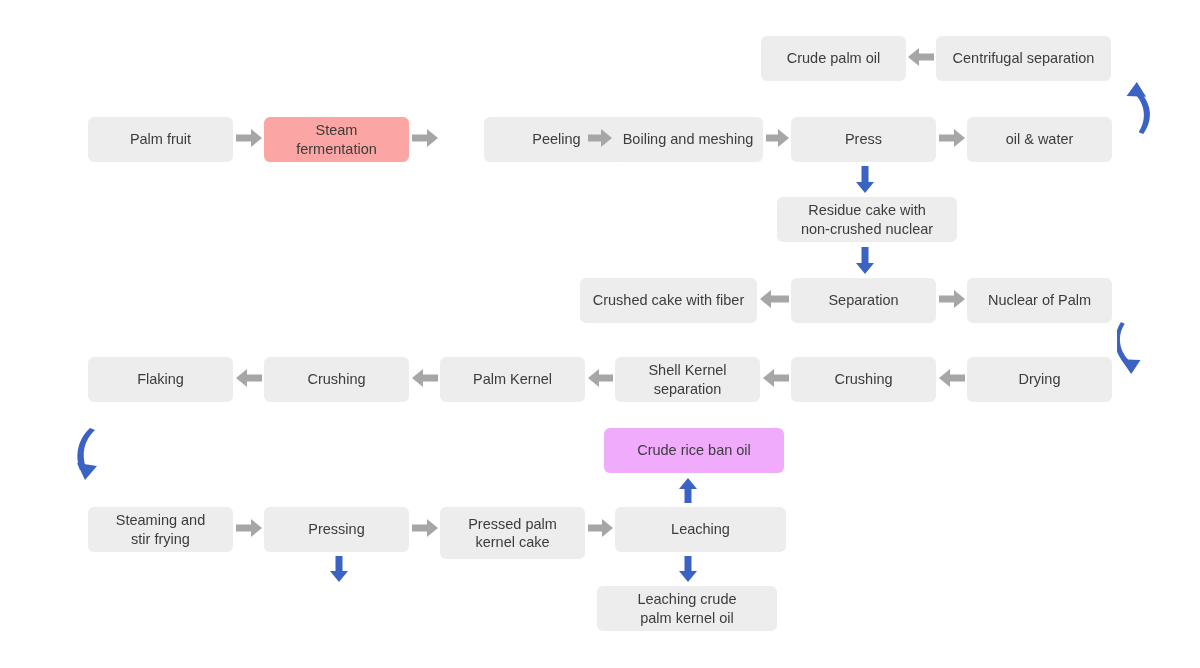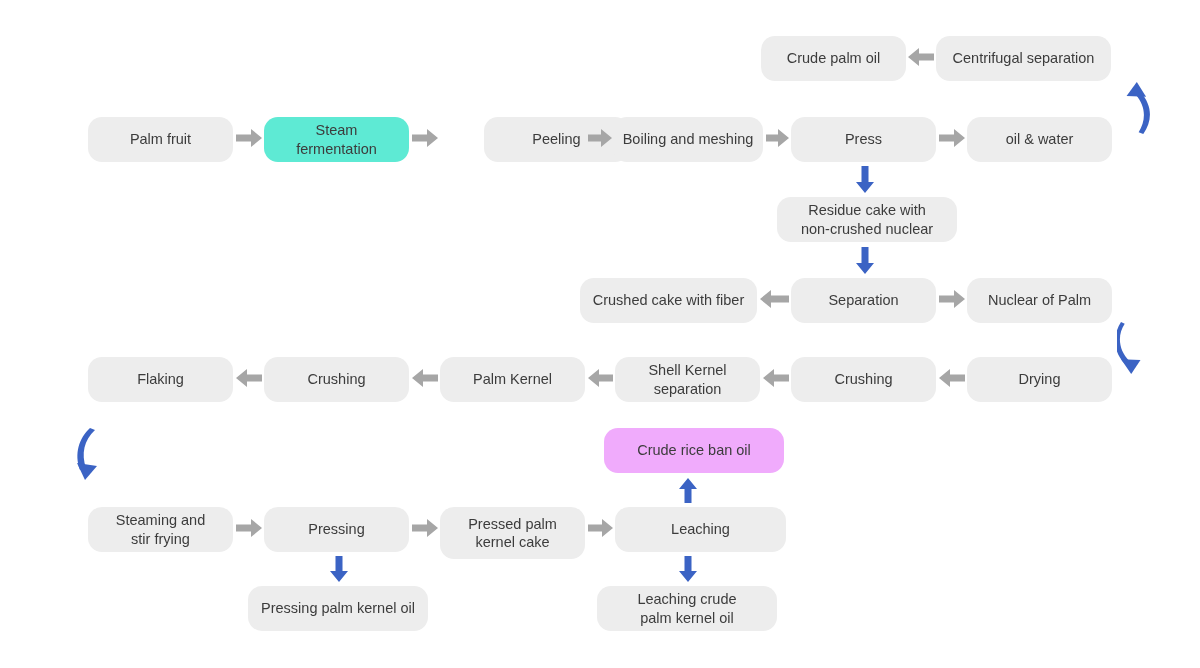--- a/index.html
+++ b/index.html
@@ -14,21 +14,21 @@
     position: relative;
     width: 1200px;
     height: 668px;
     background: #ffffff;
     overflow: hidden;
   }
   .node {
     position: absolute;
     box-sizing: border-box;
     background: #ededed;
-    border-radius: 14px;
+    border-radius: 6px;
     color: #3c3c3c;
     font-size: 14.5px;
     line-height: 1.25;
     text-align: center;
     display: flex;
     align-items: center;
     justify-content: center;
     padding: 2px 6px;
     white-space: pre-line;
   }
@@ -39,21 +39,21 @@
   .curve { position: absolute; }
   .curve svg { display: block; }
 </style>
 </head>
 <body>
 
 <div id="canvas" style="background: rgb(255, 255, 255);">
     <div class="node" style="left: 761px; top: 36px; width: 145px; height: 45px; background: rgb(237, 237, 237); color: rgb(60, 60, 60);">Crude palm oil</div>
     <div class="node" style="left: 936px; top: 36px; width: 175px; height: 45px; background: rgb(237, 237, 237); color: rgb(60, 60, 60);">Centrifugal separation</div>
     <div class="node" style="left: 88px; top: 117px; width: 145px; height: 45px; background: rgb(237, 237, 237); color: rgb(60, 60, 60);">Palm fruit</div>
-    <div class="node" style="left: 264px; top: 117px; width: 145px; height: 45px; background: #5eead4; color: rgb(60, 60, 60);">Steam
+    <div class="node" style="left: 264px; top: 117px; width: 145px; height: 45px; background: #fca5a5; color: rgb(60, 60, 60);">Steam
 fermentation</div>
     <div class="node" style="left: 440px; top: 117px; width: 145px; height: 45px; background: rgb(237, 237, 237); color: rgb(60, 60, 60); margin-left: 44px;">Peeling</div>
     <div class="node" style="left: 613px; top: 117px; width: 150px; height: 45px; background: rgb(237, 237, 237); color: rgb(60, 60, 60);">Boiling and meshing</div>
     <div class="node" style="left: 791px; top: 117px; width: 145px; height: 45px; background: rgb(237, 237, 237); color: rgb(60, 60, 60);">Press</div>
     <div class="node" style="left: 967px; top: 117px; width: 145px; height: 45px; background: rgb(237, 237, 237); color: rgb(60, 60, 60);">oil &amp; water</div>
     <div class="node" style="left: 777px; top: 197px; width: 180px; height: 45px; background: rgb(237, 237, 237); color: rgb(60, 60, 60);">Residue cake with
 non-crushed nuclear</div>
     <div class="node" style="left: 580px; top: 278px; width: 177px; height: 45px; background: rgb(237, 237, 237); color: rgb(60, 60, 60);">Crushed cake with fiber</div>
     <div class="node" style="left: 791px; top: 278px; width: 145px; height: 45px; background: rgb(237, 237, 237); color: rgb(60, 60, 60);">Separation</div>
     <div class="node" style="left: 967px; top: 278px; width: 145px; height: 45px; background: rgb(237, 237, 237); color: rgb(60, 60, 60);">Nuclear of Palm</div>
@@ -64,21 +64,20 @@
 separation</div>
     <div class="node" style="left: 791px; top: 357px; width: 145px; height: 45px; background: rgb(237, 237, 237); color: rgb(60, 60, 60);">Crushing</div>
     <div class="node" style="left: 967px; top: 357px; width: 145px; height: 45px; background: rgb(237, 237, 237); color: rgb(60, 60, 60);">Drying</div>
     <div class="node" style="left: 604px; top: 428px; width: 180px; height: 45px; background: #f0abfc; color: rgb(60, 60, 60);">Crude rice ban oil</div>
     <div class="node" style="left: 88px; top: 507px; width: 145px; height: 45px; background: rgb(237, 237, 237); color: rgb(60, 60, 60);">Steaming and
 stir frying</div>
     <div class="node" style="left: 264px; top: 507px; width: 145px; height: 45px; background: rgb(237, 237, 237); color: rgb(60, 60, 60);">Pressing</div>
     <div class="node" style="left: 440px; top: 507px; width: 145px; height: 52px; background: rgb(237, 237, 237); color: rgb(60, 60, 60);">Pressed palm
 kernel cake</div>
     <div class="node" style="left: 615px; top: 507px; width: 171px; height: 45px; background: rgb(237, 237, 237); color: rgb(60, 60, 60);">Leaching</div>
-    <div class="node" style="left: 248px; top: 586px; width: 180px; height: 45px; background: rgb(237, 237, 237); color: rgb(60, 60, 60);">Pressing palm kernel oil</div>
     <div class="node" style="left: 597px; top: 586px; width: 180px; height: 45px; background: rgb(237, 237, 237); color: rgb(60, 60, 60);">Leaching crude
 palm kernel oil</div>
     <div class="arrow" style="left: 236px; top: 129px;">
       <svg width="26" height="18" viewBox="0 0 26 18">
         <path d="M0,5.5 L15,5.5 L15,0 L26,9 L15,18 L15,12.5 L0,12.5 Z" fill="#a6a6a6"></path>
       </svg>
     </div>
     <div class="arrow" style="left: 412px; top: 129px;">
       <svg width="26" height="18" viewBox="0 0 26 18">
         <path d="M0,5.5 L15,5.5 L15,0 L26,9 L15,18 L15,12.5 L0,12.5 Z" fill="#a6a6a6"></path>

